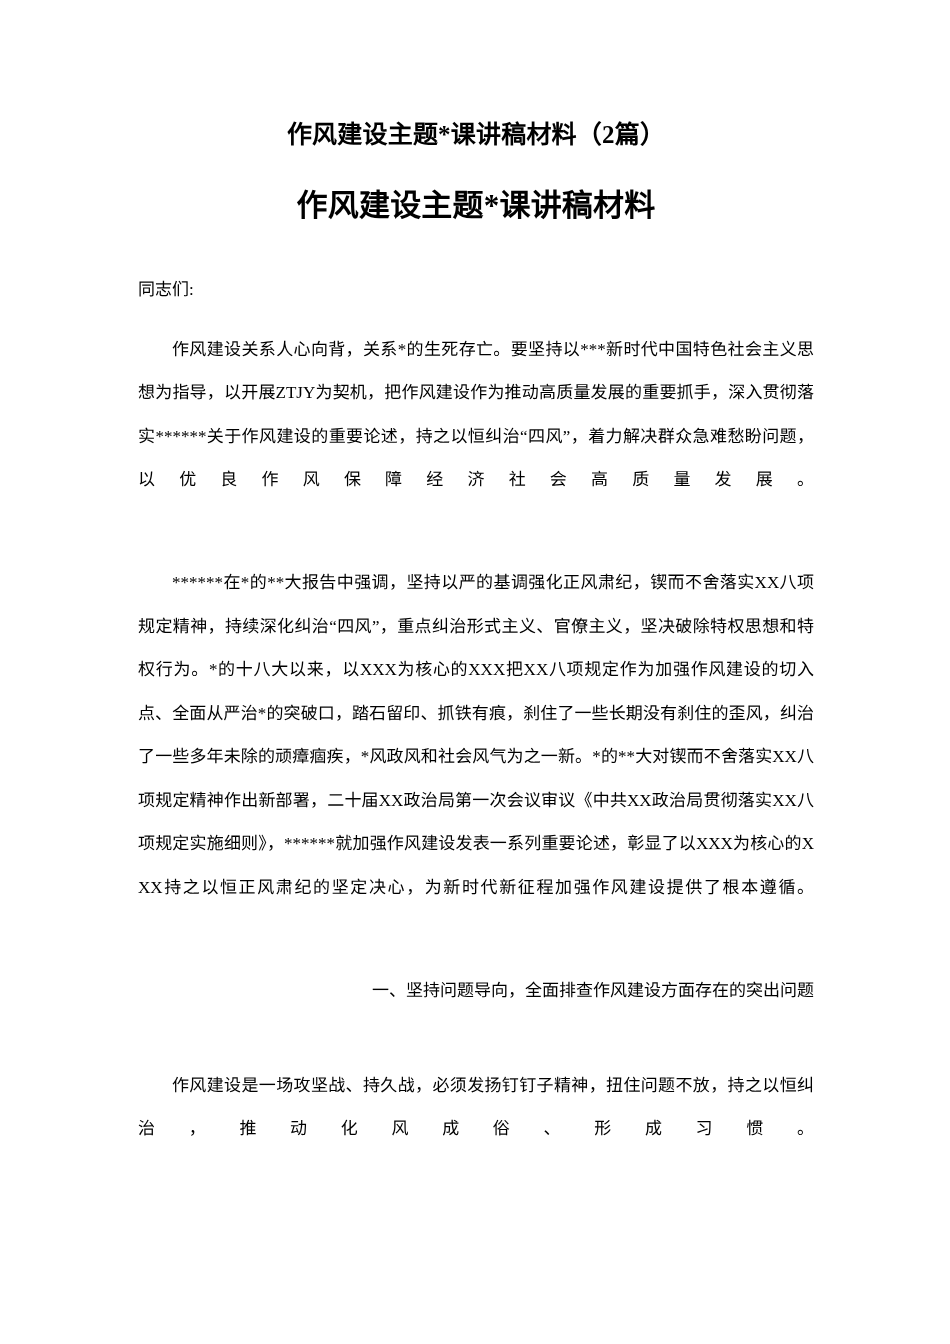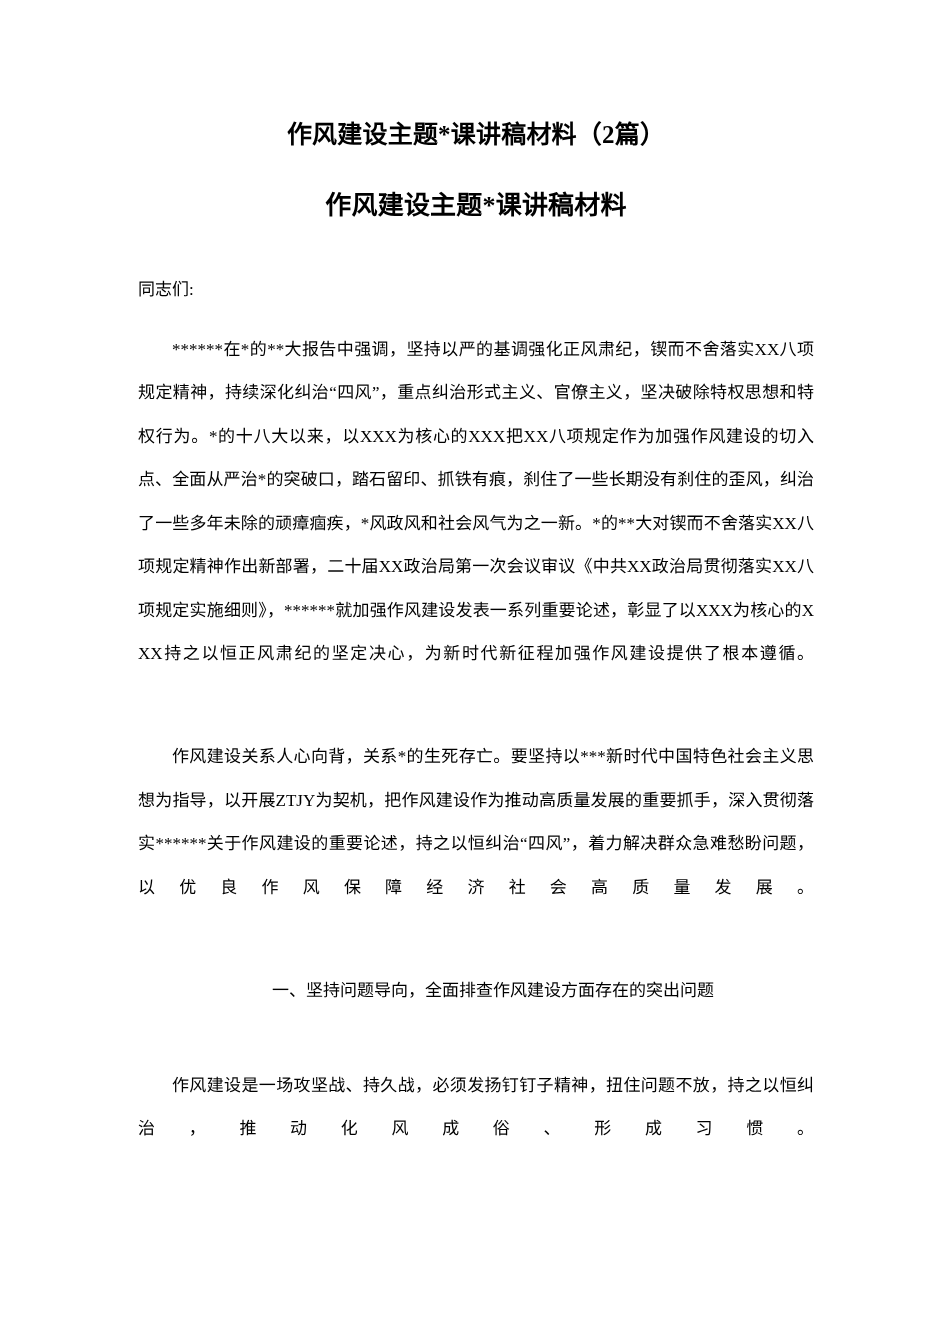--- a/index.html
+++ b/index.html
@@ -45,21 +45,21 @@
     color: #000;
     padding-top: 118px;
   }
 
   .title-sub {
     margin: 0;
     padding: 0;
     text-align: center;
     font-family: "Liberation Serif", "DejaVu Serif", serif;
     font-weight: 700;
-    font-size: 26px;
+    font-size: 31px;
     line-height: 32px;
     letter-spacing: 0.2px;
     color: #000;
     padding-top: 38px;
   }
 
   
   .salutation,
   .para,
   .heading-num {
@@ -85,21 +85,21 @@
     padding-top: 16px;
   }
 
   .para.tight {
     padding-top: 8px;
   }
 
   .heading-num {
     text-indent: 2em;
     padding-top: 16px;
-    text-align: center;
+    text-align: right;
   }
 
   
   .para::after,
   .heading-num::after {
     content: "";
     display: inline-block;
     width: 100%;
   }
 </style>
@@ -108,22 +108,22 @@
 
 <div class="page">
   <div class="doc-body">
 
     <h1 class="title-main">作风建设主题*课讲稿材料（2篇）</h1>
 
     <h2 class="title-sub">作风建设主题*课讲稿材料</h2>
 
     <p class="salutation">同志们:</p>
 
+    <p class="para">作风建设关系人心向背，关系*的生死存亡。要坚持以***新时代中国特色社会主义思想为指导，以开展ZTJY为契机，把作风建设作为推动高质量发展的重要抓手，深入贯彻落实******关于作风建设的重要论述，持之以恒纠治“四风”，着力解决群众急难愁盼问题，以优良作风保障经济社会高质量发展。</p>
+
     <p class="para">******在*的**大报告中强调，坚持以严的基调强化正风肃纪，锲而不舍落实XX八项规定精神，持续深化纠治“四风”，重点纠治形式主义、官僚主义，坚决破除特权思想和特权行为。*的十八大以来，以XXX为核心的XXX把XX八项规定作为加强作风建设的切入点、全面从严治*的突破口，踏石留印、抓铁有痕，刹住了一些长期没有刹住的歪风，纠治了一些多年未除的顽瘴痼疾，*风政风和社会风气为之一新。*的**大对锲而不舍落实XX八项规定精神作出新部署，二十届XX政治局第一次会议审议《中共XX政治局贯彻落实XX八项规定实施细则》，******就加强作风建设发表一系列重要论述，彰显了以XXX为核心的XXX持之以恒正风肃纪的坚定决心，为新时代新征程加强作风建设提供了根本遵循。</p>
-
-    <p class="para">作风建设关系人心向背，关系*的生死存亡。要坚持以***新时代中国特色社会主义思想为指导，以开展ZTJY为契机，把作风建设作为推动高质量发展的重要抓手，深入贯彻落实******关于作风建设的重要论述，持之以恒纠治“四风”，着力解决群众急难愁盼问题，以优良作风保障经济社会高质量发展。</p>
 
     <p class="heading-num">一、坚持问题导向，全面排查作风建设方面存在的突出问题</p>
 
     <p class="para tight">作风建设是一场攻坚战、持久战，必须发扬钉钉子精神，扭住问题不放，持之以恒纠治，推动化风成俗、形成习惯。</p>
 
   </div>
 </div>
 
 </body></html>

